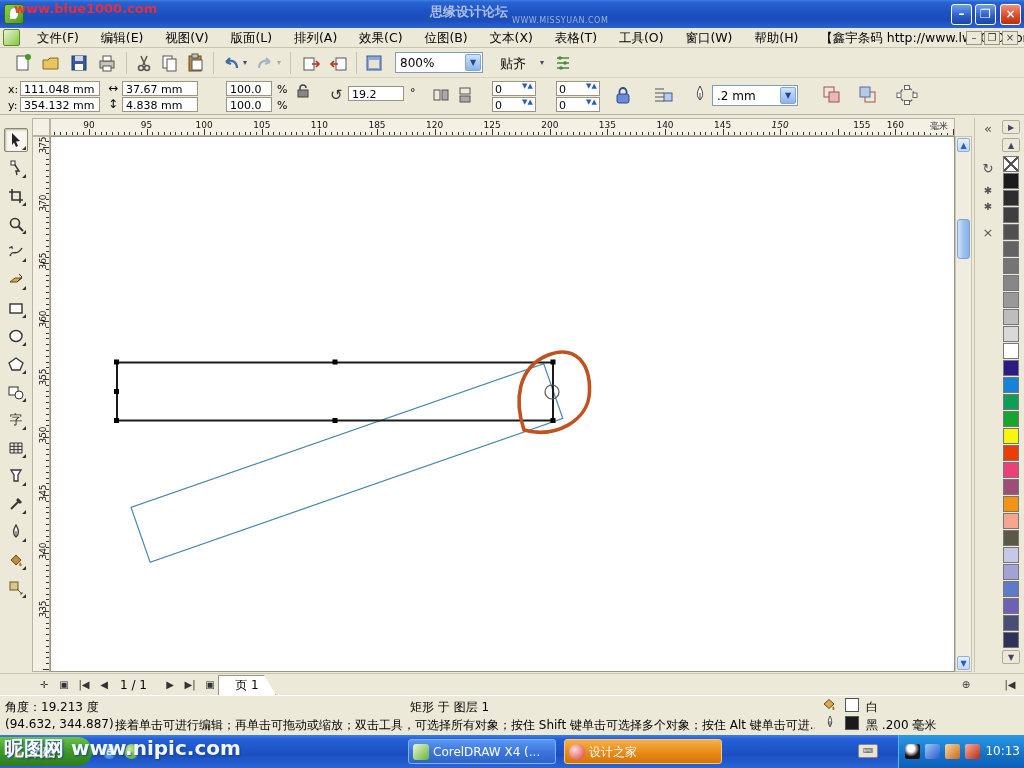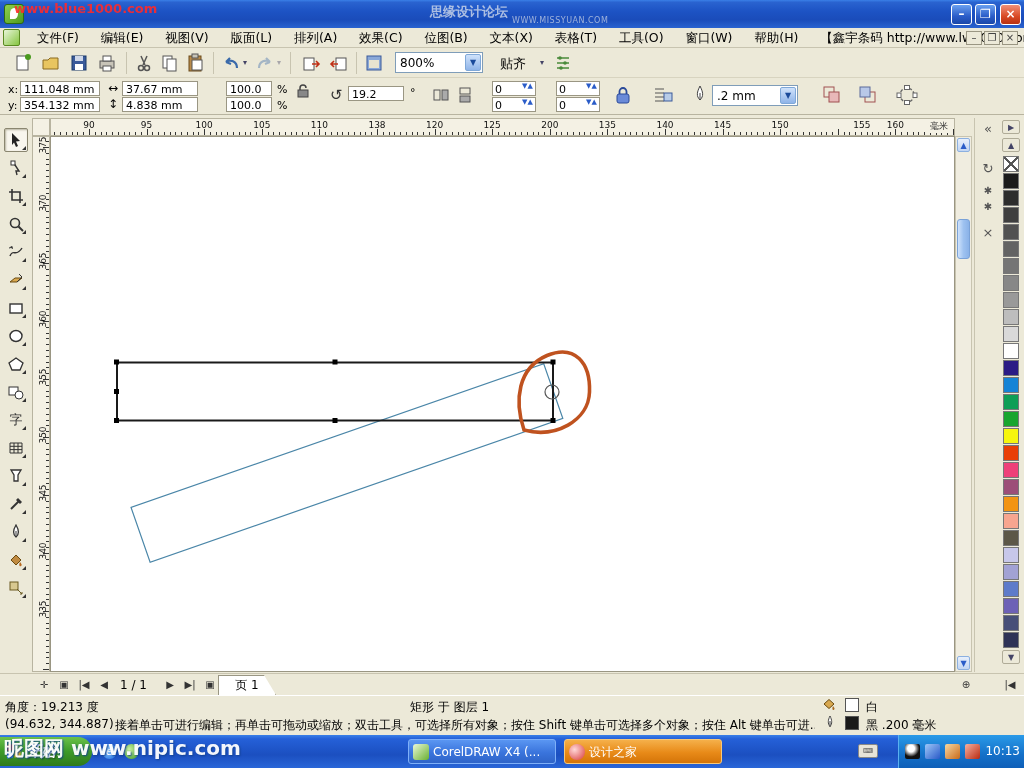--- a/index.html
+++ b/index.html
@@ -440,28 +440,28 @@
       </div>
   </div>
 
   <div id="ruler-corner" class="abs"></div>
   <div id="hruler" class="abs">
       <span class="hnum" style="left: 38px;">90</span>
       <span class="hnum" style="left: 95.6px;">95</span>
       <span class="hnum" style="left: 153.2px;">100</span>
       <span class="hnum" style="left: 210.8px;">105</span>
       <span class="hnum" style="left: 268.4px;">110</span>
-      <span class="hnum" style="left: 326px;">138</span>
+      <span class="hnum" style="left: 326px;">185</span>
       <span class="hnum" style="left: 383.6px;">120</span>
       <span class="hnum" style="left: 441.2px;">125</span>
       <span class="hnum" style="left: 498.8px;">200</span>
       <span class="hnum" style="left: 556.4px;">135</span>
       <span class="hnum" style="left: 614px;">140</span>
       <span class="hnum" style="left: 671.6px;">145</span>
-      <span class="hnum" style="left: 729.2px;">150</span>
+      <span class="hnum" style="left: 729.2px; font-style: italic;">150</span>
       <span class="hnum" style="left: 786.8px; margin-left: 24px;">155</span>
       <span class="hnum" style="left: 844.4px;">160</span>
       <div class="htick" style="left: 3.44px; height: 3px;"></div>
       <div class="htick" style="left: 9.2px; height: 3px;"></div>
       <div class="htick" style="left: 14.96px; height: 3px;"></div>
       <div class="htick" style="left: 20.72px; height: 3px;"></div>
       <div class="htick" style="left: 26.48px; height: 3px;"></div>
       <div class="htick" style="left: 32.24px; height: 3px;"></div>
       <div class="htick" style="left: 38px; height: 6px;"></div>
       <div class="htick" style="left: 43.76px; height: 3px;"></div>

